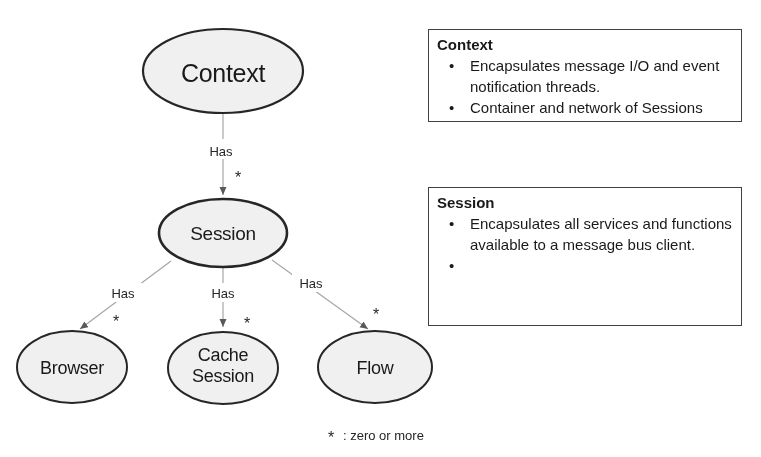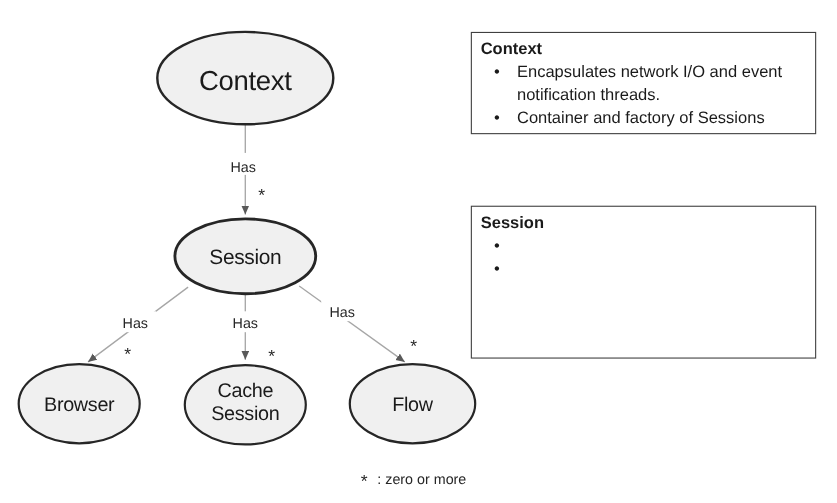--- a/index.html
+++ b/index.html
@@ -93,31 +93,32 @@
     <text x="375" y="374" text-anchor="middle" class="node-label node-label-sm">Flow</text>
 
     <text x="328" y="443" text-anchor="start" class="mult-label">*</text>
     <text x="343" y="440" text-anchor="start" class="legend-label">: zero or more</text>
   </svg>
 
   <div class="info-box" style="top: 29px; height: 93px;">
     <div class="title">Context</div>
     <div class="bullet-row">
       <span class="bullet-marker">•</span>
-      <span class="bullet-text">Encapsulates network I/O and event notification threads.</span>
+      <span class="bullet-text">Encapsulates message I/O and event notification threads.</span>
     </div>
     <div class="bullet-row">
       <span class="bullet-marker">•</span>
-      <span class="bullet-text">Container and factory of Sessions</span>
+      <span class="bullet-text">Container and network of Sessions</span>
     </div>
   </div>
 
   <div class="info-box" style="top: 187px; height: 139px;">
     <div class="title">Session</div>
     <div class="bullet-row">
       <span class="bullet-marker">•</span>
+      <span class="bullet-text">Encapsulates all services and functions available to a message bus client.</span>
     </div>
     <div class="bullet-row">
       <span class="bullet-marker">•</span>
     </div>
   </div>
 
 </div>
 
 </body></html>

